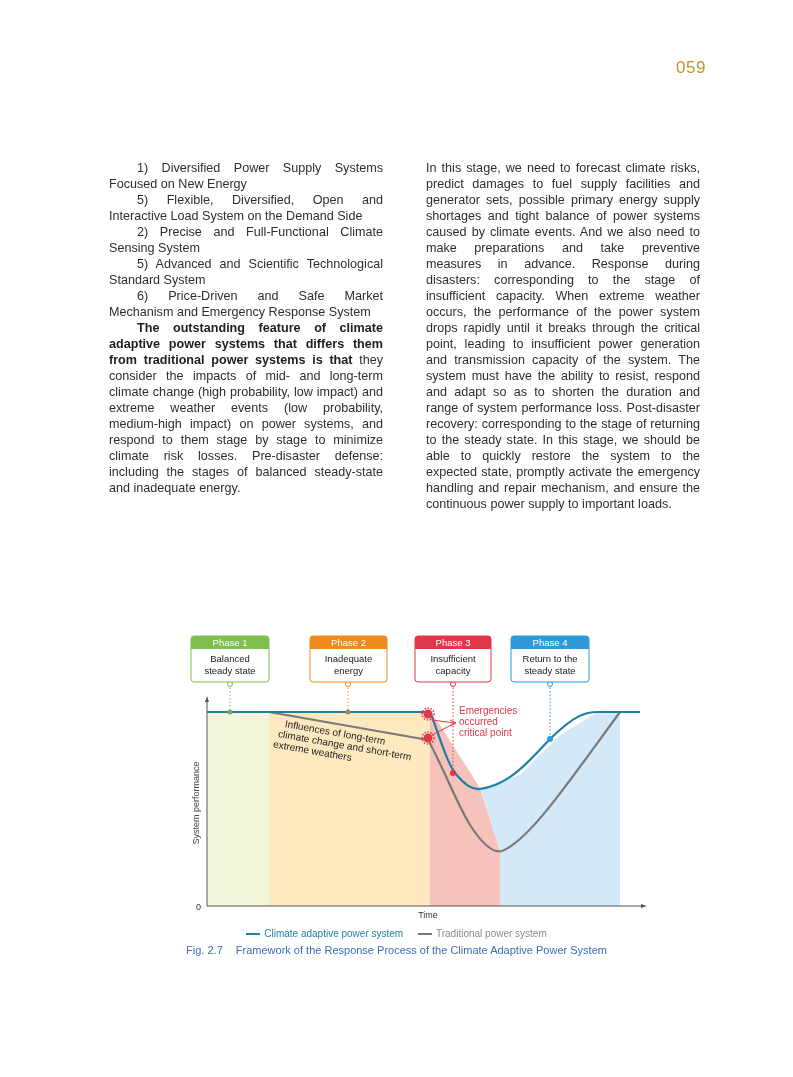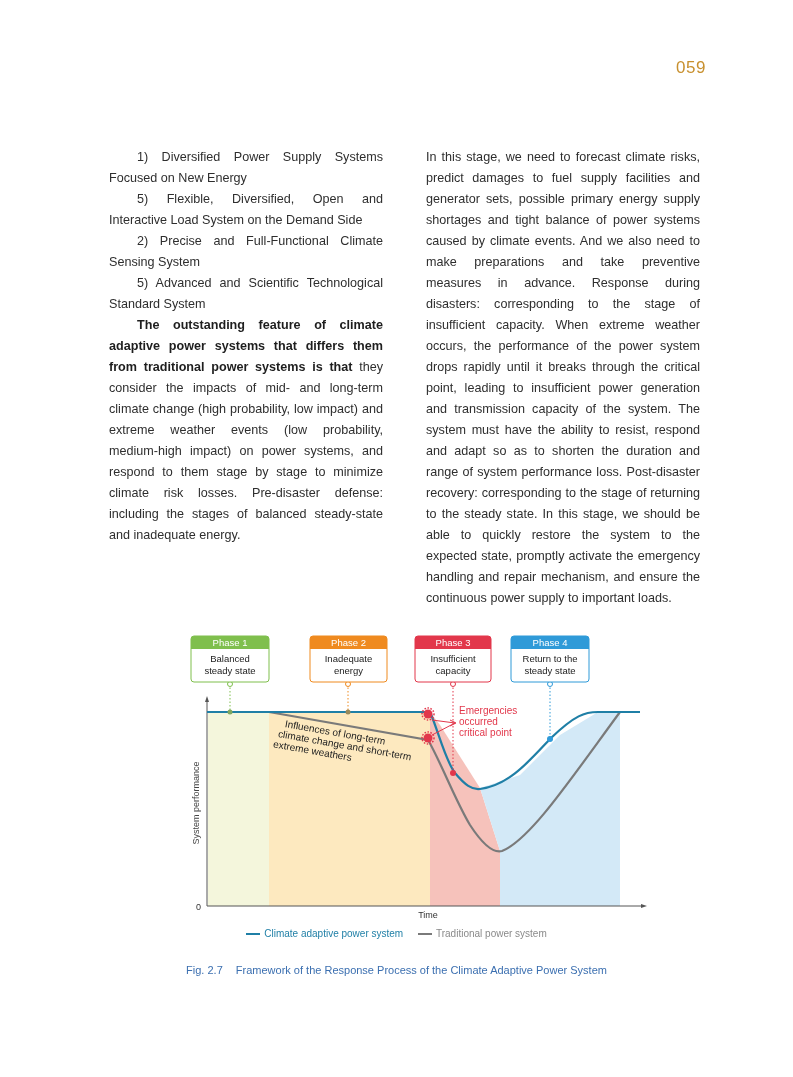--- a/index.html
+++ b/index.html
@@ -1,43 +1,44 @@
 <!DOCTYPE html>
 <html><head>
 <meta charset="utf-8">
 <style>
   html, body { margin: 0; padding: 0; background: #ffffff; }
   body { width: 793px; height: 1077px; position: relative; overflow: hidden;
          font-family: "Liberation Sans", sans-serif; color: #2b2b2b; }
   .page-number { position: absolute; left: 676px; top: 58px; font-size: 17px; color: #c8902e; letter-spacing: 0.5px; }
-  .col { position: absolute; top: 147px; width: 274px; font-size: 12.6px; line-height: 21px; text-align: justify; color: #2e2e2e; }
+  .col { position: absolute; top: 160px; width: 274px; font-size: 12.6px; line-height: 16px; text-align: justify; color: #2e2e2e; }
   .col.left { left: 109px; }
   .col.right { left: 426px; }
   .col p { margin: 0; }
   .indent { text-indent: 28px; }
   .bold { font-weight: bold; color: #1e1e1e; }
   .figure { position: absolute; left: 0; top: 0; width: 793px; height: 762px; pointer-events: none; }
   .figure svg { position: absolute; left: 0; top: 0; }
   .svg-text { font-family: "Liberation Sans", sans-serif; }
-  .caption { position: absolute; left: 0; width: 793px; top: 944px; text-align: center; font-size: 11px; color: #3b6fb0; margin-top: 20px; }
+  .caption { position: absolute; left: 0; width: 793px; top: 944px; text-align: center; font-size: 11px; color: #3b6fb0; }
   .caption .fig-no { margin-right: 10px; }
   .legend { position: absolute; top: 922px; left: 0; width: 793px; text-align: center; font-size: 10px; }
   .legend .item { display: inline-block; margin: 6px 6px; }
   .legend .swatch { display: inline-block; width: 14px; height: 2px; vertical-align: middle; margin-right: 4px; }
 </style>
 </head>
 <body>
 
 <div class="page-number">059</div>
 
 <div class="col left">
   <p class="indent">1) Diversified Power Supply Systems Focused on New Energy</p>
   <p class="indent">5) Flexible, Diversified, Open and Interactive Load System on the Demand Side</p>
   <p class="indent">2) Precise and Full-Functional Climate Sensing System</p>
   <p class="indent">5) Advanced and Scientific Technological Standard System</p>
+  <p class="indent">6) Price-Driven and Safe Market Mechanism and Emergency Response System</p>
   <p class="indent"><span class="bold">The outstanding feature of climate adaptive power systems that differs them from traditional power systems is that</span><span> they consider the impacts of mid- and long-term climate change (high probability, low impact) and extreme weather events (low probability, medium-high impact) on power systems, and respond to them stage by stage to minimize climate risk losses. Pre-disaster defense: including the stages of balanced steady-state and inadequate energy.</span></p>
 </div>
 
 <div class="col right">
   <p>In this stage, we need to forecast climate risks, predict damages to fuel supply facilities and generator sets, possible primary energy supply shortages and tight balance of power systems caused by climate events. And we also need to make preparations and take preventive measures in advance. Response during disasters: corresponding to the stage of insufficient capacity. When extreme weather occurs, the performance of the power system drops rapidly until it breaks through the critical point, leading to insufficient power generation and transmission capacity of the system. The system must have the ability to resist, respond and adapt so as to shorten the duration and range of system performance loss. Post-disaster recovery: corresponding to the stage of returning to the steady state. In this stage, we should be able to quickly restore the system to the expected state, promptly activate the emergency handling and repair mechanism, and ensure the continuous power supply to important loads.</p>
 </div>
 
 <div class="figure">
   <svg width="793" height="1077" viewBox="0 0 793 1077">
 

